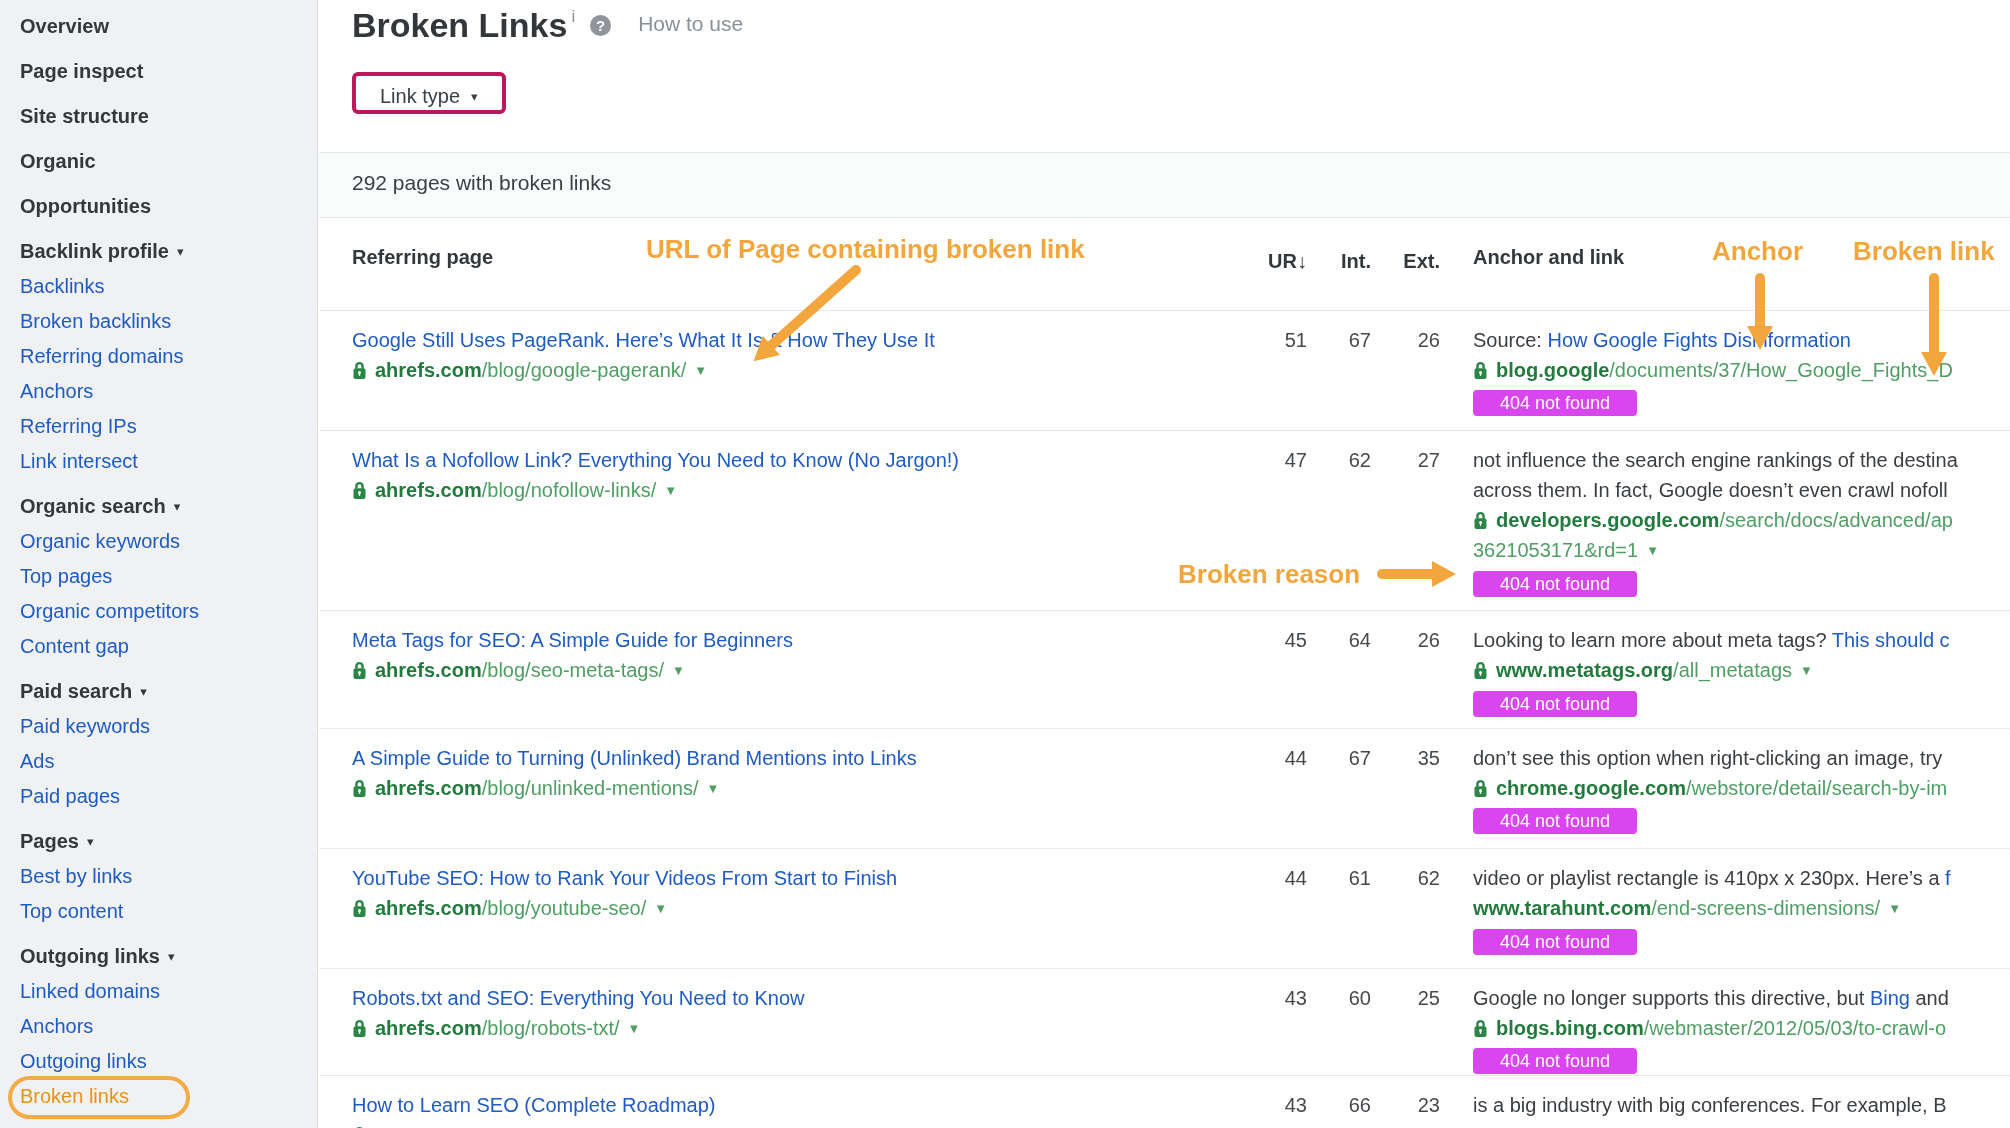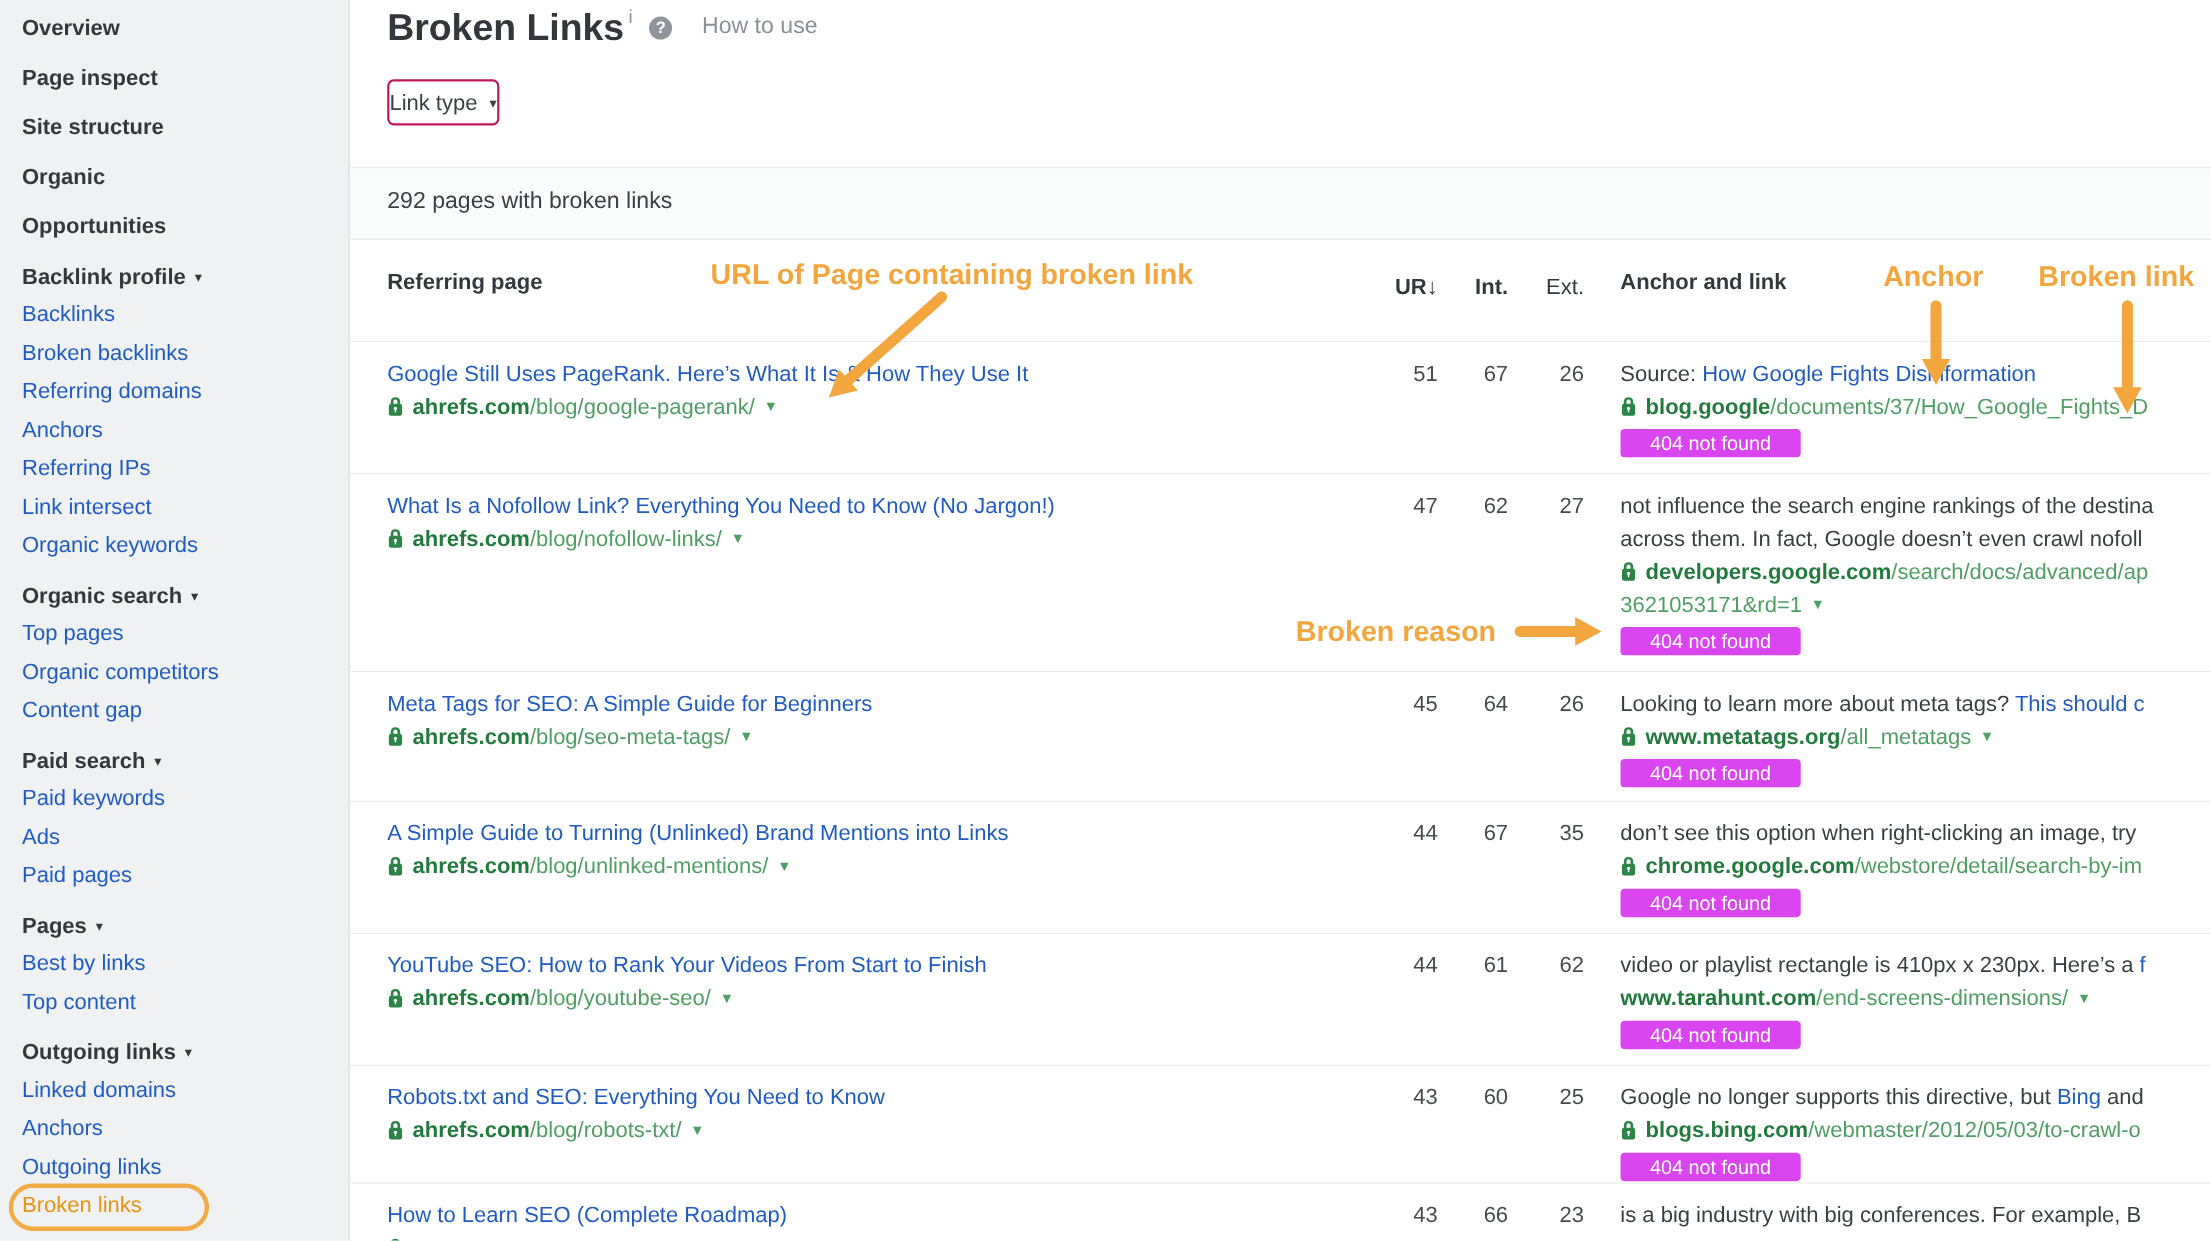--- a/index.html
+++ b/index.html
@@ -17,22 +17,22 @@
   .side-active{color:#ea9310;}
 
   
   .main{position:absolute;left:319px;top:0;width:1691px;height:1128px;background:#fff;overflow:hidden;}
   .page-title-row{position:absolute;left:33px;top:6px;white-space:nowrap;}
   .page-title{display:inline-block;font-size:34px;font-weight:bold;color:#33373b;margin:0;}
   .title-sup{font-size:17px;color:#8a9097;vertical-align:15px;margin-left:4px;}
   .help-circle{display:inline-block;width:21px;height:21px;border-radius:50%;background:#90959b;color:#fff;
                font-size:15px;font-weight:bold;text-align:center;line-height:22px;margin-left:15px;vertical-align:6px;}
   .how-to{font-size:21px;color:#8a9097;margin-left:27px;vertical-align:6px;cursor:pointer;}
-  .link-type{position:absolute;left:33px;top:72px;height:42px;border:2px solid #be185d;border-radius:6px;
-             background:#fff;font-size:20px;color:#3a3f45;padding:0 0;line-height:40px;cursor:pointer;box-sizing:border-box;}
+  .link-type{position:absolute;left:33px;top:72px;height:42px;border:4px solid #be185d;border-radius:6px;
+             background:#fff;font-size:20px;color:#3a3f45;padding:0 24px;line-height:40px;cursor:pointer;box-sizing:border-box;}
   .lt-caret{font-size:13px;color:#3a3f45;margin-left:11px;vertical-align:2px;}
 
   .count-strip{position:absolute;left:0;top:152px;width:100%;height:66px;background:#fafbfb;
                border-top:1px solid #e6e7e9;border-bottom:1px solid #e6e7e9;box-sizing:border-box;}
   .count-text{font-size:21px;color:#3a3f45;margin:18px 0 12px 33px;}
 
   .thead{position:absolute;left:0;top:218px;width:100%;height:92px;display:flex;align-items:flex-start;
          padding:28px 0 0 33px;box-sizing:border-box;font-weight:bold;color:#33383d;font-size:20px;}
   .rows{position:absolute;left:0;top:310px;width:100%;}
   .trow{display:flex;align-items:flex-start;padding:14px 0 0 33px;box-sizing:border-box;border-top:1px solid #e8e9ea;}
@@ -75,24 +75,24 @@
     <div class="side-item side-header mt">Opportunities</div>
     <div class="side-item side-header mt">
       <span>Backlink profile</span><span class="side-caret">▾</span>
     </div>
     <div class="side-item side-link">Backlinks</div>
     <div class="side-item side-link">Broken backlinks</div>
     <div class="side-item side-link">Referring domains</div>
     <div class="side-item side-link">Anchors</div>
     <div class="side-item side-link">Referring IPs</div>
     <div class="side-item side-link">Link intersect</div>
+    <div class="side-item side-header mt">
+      <span>Organic search</span><span class="side-caret">▾</span>
+    </div>
     <div class="side-item side-link">Organic keywords</div>
-    <div class="side-item side-header mt">
-      <span>Organic search</span><span class="side-caret">▾</span>
-    </div>
     <div class="side-item side-link">Top pages</div>
     <div class="side-item side-link">Organic competitors</div>
     <div class="side-item side-link">Content gap</div>
     <div class="side-item side-header mt">
       <span>Paid search</span><span class="side-caret">▾</span>
     </div>
     <div class="side-item side-link">Paid keywords</div>
     <div class="side-item side-link">Ads</div>
     <div class="side-item side-link">Paid pages</div>
     <div class="side-item side-header mt">
@@ -122,21 +122,21 @@
     <div class="count-strip">
       <div class="count-text">292 pages with broken links</div>
     </div>
 
     <div class="thead">
       <div class="cell-ref" style="font-weight:bold;">Referring page</div>
       <div class="cell-num" style="font-weight:bold;color:#33383d;">
         <span>UR</span><span>↓</span>
       </div>
       <div class="cell-num int" style="font-weight:bold;color:#33383d;">Int.</div>
-      <div class="cell-num ext" style="font-weight:normal;color:#33383d;">Ext.</div>
+      <div class="cell-num ext" style="font-weight:bold;color:#33383d;">Ext.</div>
       <div class="h-anchor">Anchor and link</div>
     </div>
 
     <div class="rows">
 
       <div class="trow r1">
         <div class="cell-ref">
           <div class="t-line"><a class="title-link">Google Still Uses PageRank. Here’s What It Is &amp; How They Use It</a></div>
           <div class="url-line">
             <svg class="lock" viewBox="0 0 16 20">

